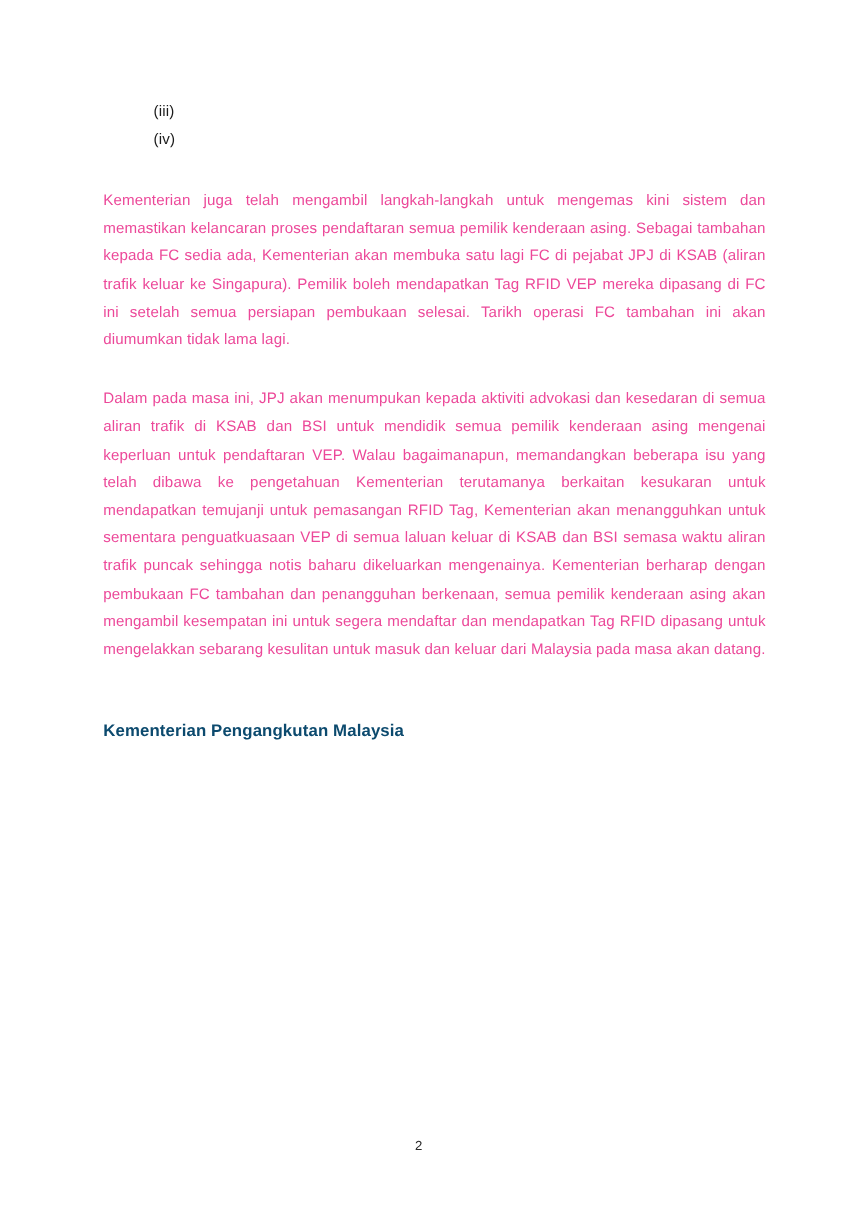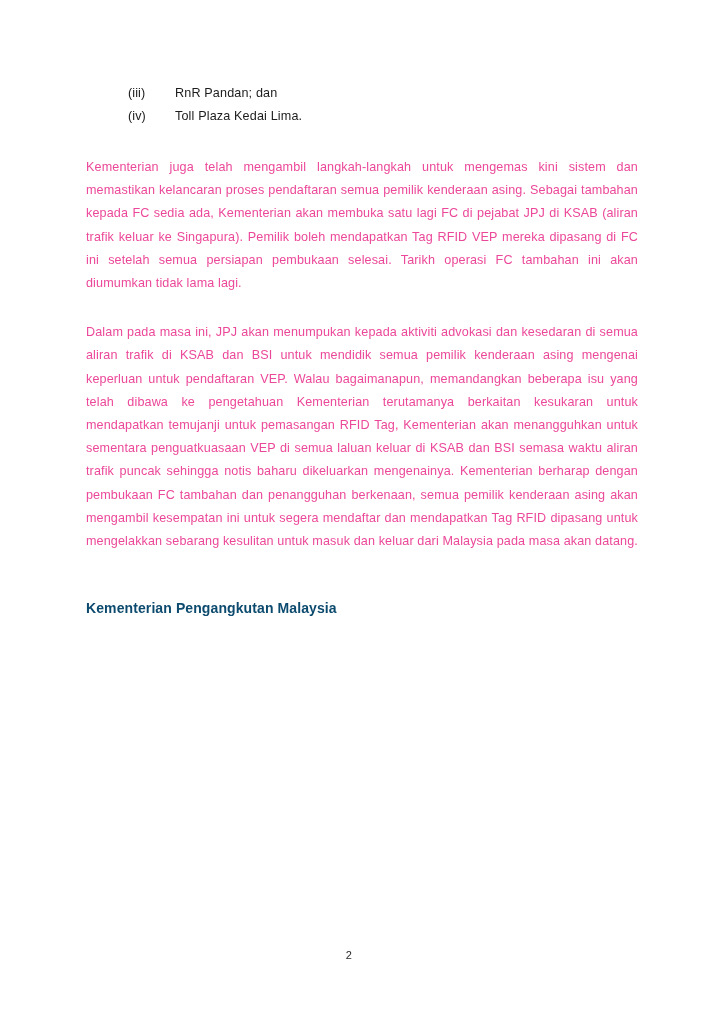--- a/index.html
+++ b/index.html
@@ -88,25 +88,23 @@
 </head>
 <body>
 
 <div class="page">
 
   <div class="content">
 
     <ul class="roman-list">
       <li class="roman-item">
         <span class="roman-marker">(iii)</span>
-        <span class="roman-text">RnR Pandan; dan</span>
       </li>
       <li class="roman-item">
         <span class="roman-marker">(iv)</span>
-        <span class="roman-text">Toll Plaza Kedai Lima.</span>
       </li>
     </ul>
 
     <p class="para para-gap-1">Kementerian juga telah mengambil langkah-langkah untuk mengemas kini sistem dan memastikan kelancaran proses pendaftaran semua pemilik kenderaan asing. Sebagai tambahan kepada FC sedia ada, Kementerian akan membuka satu lagi FC di pejabat JPJ di KSAB (aliran trafik keluar ke Singapura). Pemilik boleh mendapatkan Tag RFID VEP mereka dipasang di FC ini setelah semua persiapan pembukaan selesai. Tarikh operasi FC tambahan ini akan diumumkan tidak lama lagi.</p>
 
     <p class="para para-gap-2">Dalam pada masa ini, JPJ akan menumpukan kepada aktiviti advokasi dan kesedaran di semua aliran trafik di KSAB dan BSI untuk mendidik semua pemilik kenderaan asing mengenai keperluan untuk pendaftaran VEP. Walau bagaimanapun, memandangkan beberapa isu yang telah dibawa ke pengetahuan Kementerian terutamanya berkaitan kesukaran untuk mendapatkan temujanji untuk pemasangan RFID Tag, Kementerian akan menangguhkan untuk sementara penguatkuasaan VEP di semua laluan keluar di KSAB dan BSI semasa waktu aliran trafik puncak sehingga notis baharu dikeluarkan mengenainya. Kementerian berharap dengan pembukaan FC tambahan dan penangguhan berkenaan, semua pemilik kenderaan asing akan mengambil kesempatan ini untuk segera mendaftar dan mendapatkan Tag RFID dipasang untuk mengelakkan sebarang kesulitan untuk masuk dan keluar dari Malaysia pada masa akan datang.</p>
 
 
     <div class="signature">
       <div>Kementerian Pengangkutan Malaysia</div>

